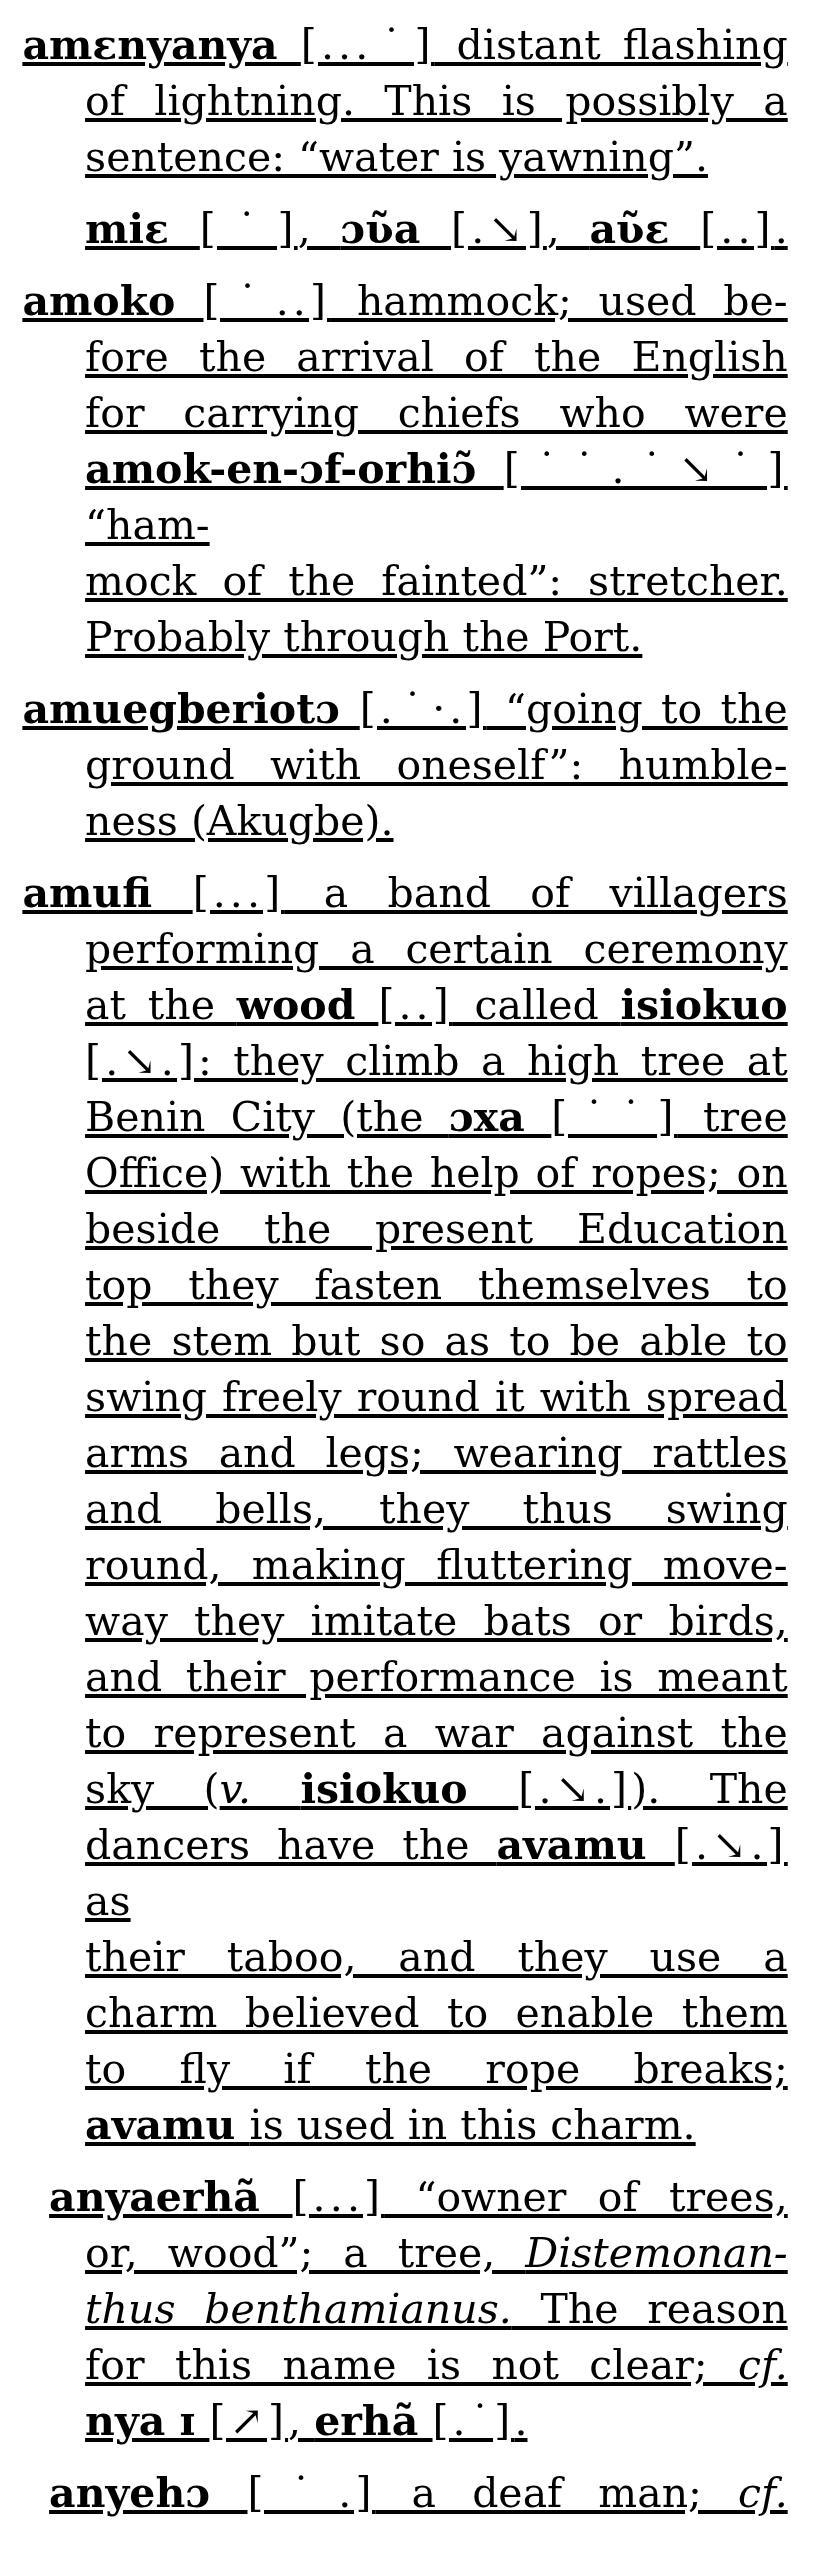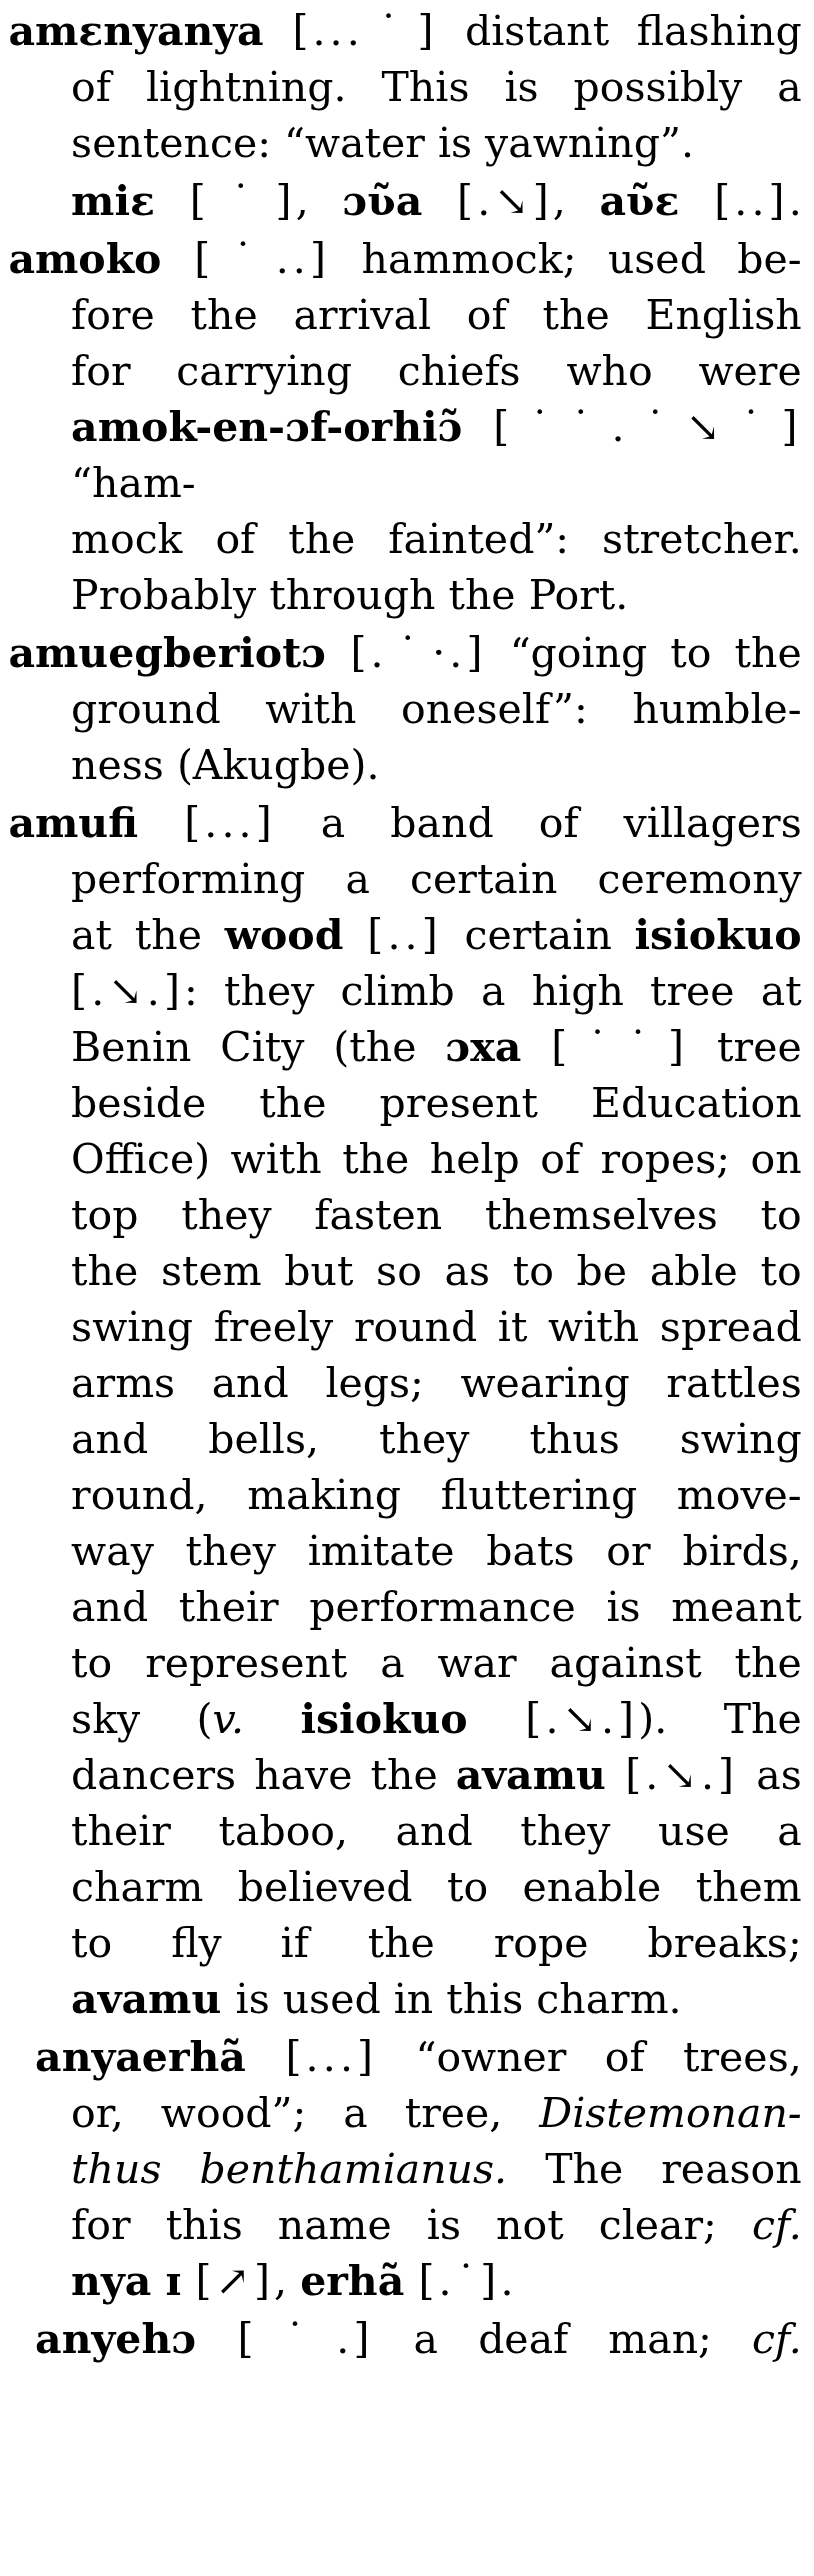--- a/index.html
+++ b/index.html
@@ -14,21 +14,21 @@
   }
   main.page {
     box-sizing: border-box;
     width: 814px;
     min-height: 2576px;
     padding: 1.3px 10.3px 5.1px 5.1px;
     color: #000000;
     font-family: "DejaVu Serif", "Liberation Serif", serif;
     font-size: 41px;
   }
-  .entry { margin: 2px; padding: 0; }
+  .entry { margin: 16px; padding: 0; text-decoration: underline; }
   p.line {
     margin: 0;
     padding: 0;
     line-height: 56px;
     text-align: justify;
     text-align-last: justify;
   }
   p.line.last { text-align-last: left; }
   p.line.head { padding-left: 1.3px; }
   p.line.an   { padding-left: 28px; }
@@ -59,25 +59,25 @@
       <p class="line cont last"><span class="r-n">Probably through the Port.</span></p>
     </div>
     <div class="entry">
       <p class="line head"><span class="r-b">amuegberiotɔ </span><span class="r-t">[.˙·.]</span><span class="r-n"> “going to the</span></p>
       <p class="line cont"><span class="r-n">ground with oneself”: humble-</span></p>
       <p class="line cont last"><span class="r-n">ness (Akugbe).</span></p>
     </div>
     <div class="entry">
       <p class="line head"><span class="r-b">amufi </span><span class="r-t">[...]</span><span class="r-n"> a band of villagers</span></p>
       <p class="line cont"><span class="r-n">performing a certain ceremony</span></p>
-      <p class="line cont"><span class="r-n">at the </span><span class="r-b">wood </span><span class="r-t">[..]</span><span class="r-n"> certain </span><span class="r-b">isiokuo</span></p>
+      <p class="line cont"><span class="r-n">at the </span><span class="r-b">wood </span><span class="r-t">[..]</span><span class="r-n"> called </span><span class="r-b">isiokuo</span></p>
       <p class="line cont"><span class="r-t">[.↘.]</span><span class="r-n">: they climb a high tree at</span></p>
       <p class="line cont"><span class="r-n">Benin City (the </span><span class="r-b">ɔxa </span><span class="r-t">[˙˙]</span><span class="r-n"> tree</span></p>
+      <p class="line cont"><span class="r-n">Office) with the help of ropes; on</span></p>
       <p class="line cont"><span class="r-n">beside the present Education</span></p>
-      <p class="line cont"><span class="r-n">Office) with the help of ropes; on</span></p>
       <p class="line cont"><span class="r-n">top they fasten themselves to</span></p>
       <p class="line cont"><span class="r-n">the stem but so as to be able to</span></p>
       <p class="line cont"><span class="r-n">swing freely round it with spread</span></p>
       <p class="line cont"><span class="r-n">arms and legs; wearing rattles</span></p>
       <p class="line cont"><span class="r-n">and bells, they thus swing</span></p>
       <p class="line cont"><span class="r-n">round, making fluttering move-</span></p>
       <p class="line cont"><span class="r-n">way they imitate bats or birds,</span></p>
       <p class="line cont"><span class="r-n">and their performance is meant</span></p>
       <p class="line cont"><span class="r-n">to represent a war against the</span></p>
       <p class="line cont"><span class="r-n">sky (</span><span class="r-i">v.</span><span class="r-n"> </span><span class="r-b">isiokuo </span><span class="r-t">[.↘.]</span><span class="r-n">). The</span></p>

